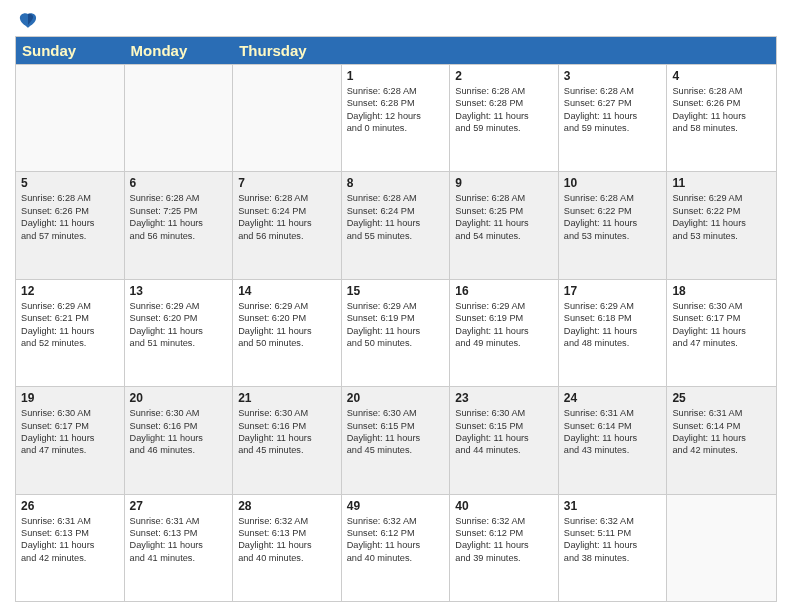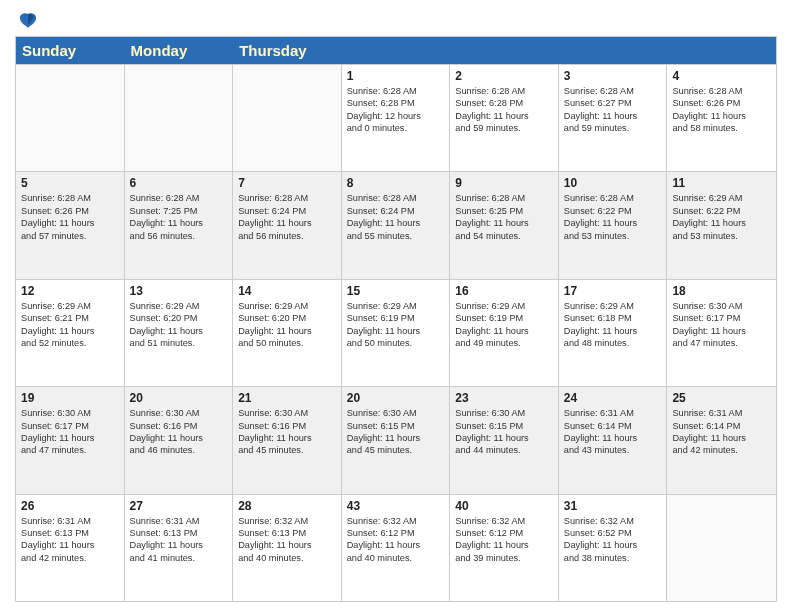--- a/index.html
+++ b/index.html
@@ -330,37 +330,37 @@
             <div class="cell-line">and 41 minutes.</div>
           </div>
           <div class="cal-cell">
             <div class="day-num">28</div>
             <div class="cell-line">Sunrise: 6:32 AM</div>
             <div class="cell-line">Sunset: 6:13 PM</div>
             <div class="cell-line">Daylight: 11 hours</div>
             <div class="cell-line">and 40 minutes.</div>
           </div>
           <div class="cal-cell">
-            <div class="day-num">43</div>
+            <div class="day-num">49</div>
             <div class="cell-line">Sunrise: 6:32 AM</div>
             <div class="cell-line">Sunset: 6:12 PM</div>
             <div class="cell-line">Daylight: 11 hours</div>
             <div class="cell-line">and 40 minutes.</div>
           </div>
           <div class="cal-cell">
             <div class="day-num">40</div>
             <div class="cell-line">Sunrise: 6:32 AM</div>
             <div class="cell-line">Sunset: 6:12 PM</div>
             <div class="cell-line">Daylight: 11 hours</div>
             <div class="cell-line">and 39 minutes.</div>
           </div>
           <div class="cal-cell">
             <div class="day-num">31</div>
             <div class="cell-line">Sunrise: 6:32 AM</div>
-            <div class="cell-line">Sunset: 6:52 PM</div>
+            <div class="cell-line">Sunset: 5:11 PM</div>
             <div class="cell-line">Daylight: 11 hours</div>
             <div class="cell-line">and 38 minutes.</div>
           </div>
           <div class="cal-cell empty"></div>
         </div>
       </div>
   </div>
 </div>
 
 </body></html>

